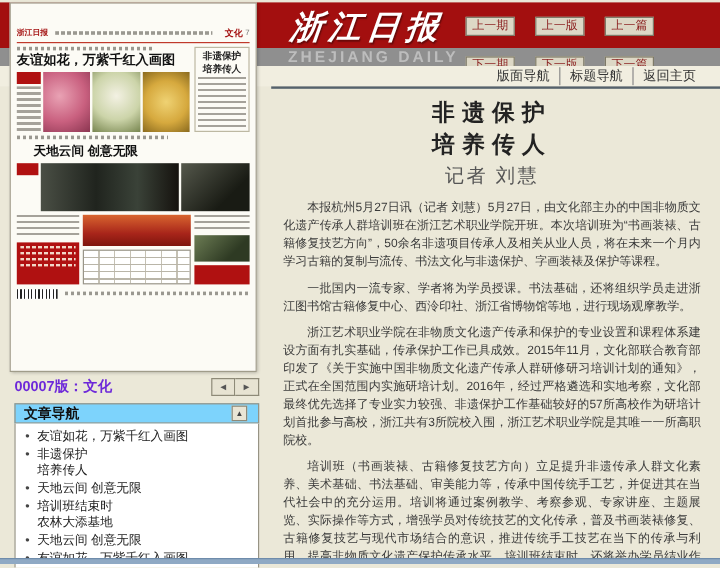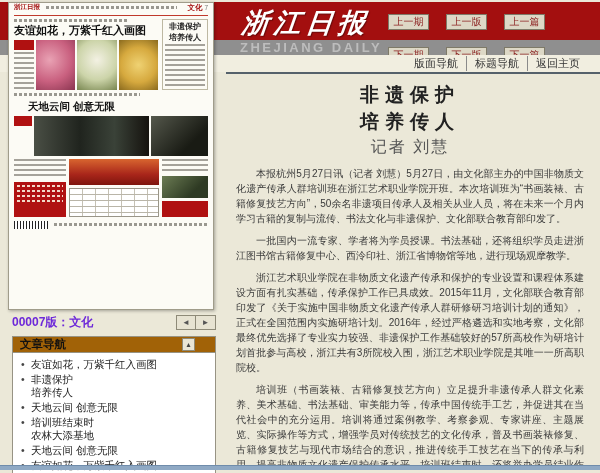--- a/index.html
+++ b/index.html
@@ -37,21 +37,21 @@
   .toolbar .zicons{margin-left:16px;display:flex;gap:5px;font-size:12px;color:#444;}
   .toolbar .zicons span{cursor:pointer;line-height:12px;}
   .toolbar .links{margin-left:auto;margin-right:12px;display:flex;align-items:center;}
   .toolbar .links span.lnk{cursor:pointer;padding:0 8px;}
   .toolbar .links span.lnk + span.lnk{border-left:1px solid #8a8a8a;}
   .divider{position:absolute;left:226px;top:72px;width:374px;height:2px;background:#55616b;}
   
   .thumb{
     position:absolute;left:8px;top:2px;width:206px;height:308px;background:#fcfbf5;
     border:1px solid #a09c8a;box-shadow:1px 1px 3px rgba(0,0,0,.3);
-    box-sizing:border-box;padding:0 5px;display:flex;flex-direction:column;gap:3px;cursor:pointer;
+    box-sizing:border-box;padding:20px 5px;display:flex;flex-direction:column;gap:3px;cursor:pointer;
   }
   .t-mast{display:flex;align-items:center;height:9px;}
   .t-paper{color:#a30f0f;font-size:6.5px;font-weight:bold;white-space:nowrap;}
   .t-sec{color:#a30f0f;font-size:7.5px;font-weight:bold;margin-left:4px;white-space:nowrap;}
   .t-pageno{color:#777;font-size:6.5px;margin-left:2px;}
   .t-redrule{height:1px;background:#c0392b;}
   .ftl{height:3px;background:repeating-linear-gradient(90deg,#9a9890 0 3px,transparent 3px 5px);}
   .ftl.flex{flex:1;margin:0 6px;}
   .ftb{background:repeating-linear-gradient(180deg,#a5a29a 0 2px,transparent 2px 5px);}
   .t-cols{display:flex;gap:4px;}
@@ -96,22 +96,22 @@
   .page-label-row{position:absolute;left:12px;top:313px;width:204px;height:18px;display:flex;align-items:center;}
   .page-label{font-size:12px;font-weight:bold;color:#6d28d9;}
   .pg-arrows{margin-left:auto;display:flex;}
   .pg-arrow{
     width:20px;height:15px;background:#e7e3d2;border:1px solid #8e8a78;color:#555;
     font-size:8px;text-align:center;line-height:14px;cursor:pointer;box-sizing:border-box;
   }
   .pg-arrow + .pg-arrow{border-left:none;}
   .art-nav{position:absolute;left:12px;top:336px;width:204px;}
   .art-nav-header{
-    height:17px;background:#a16207;border:1px solid #979384;display:flex;align-items:center;
-    padding:0 20px 0 7px;box-sizing:border-box;
+    height:17px;background:#7dd3fc;border:1px solid #979384;display:flex;align-items:center;
+    padding:0 9px 0 7px;box-sizing:border-box;
   }
   .art-nav-title{font-size:11.5px;font-weight:bold;color:#111;}
   .collapse-btn{
     margin-left:auto;width:13px;height:13px;background:#e9e5d5;border:1px solid #8e8a78;
     font-size:8px;color:#444;text-align:center;line-height:11px;cursor:pointer;box-sizing:border-box;
   }
   .art-list{
     background:#fff;border:1px solid #979384;border-top:none;margin:0;
     padding:5px 4px 4px 7px;list-style:none;height:114px;overflow:hidden;
   }
@@ -248,20 +248,20 @@
     <li><span>天地云间 创意无限</span><span class="l2"></span></li>
     <li><span>友谊如花，万紫千红入画图</span><span class="l2"></span></li>
 
   </ul>
 </div>
 
 <div class="article">
   <div class="a-title">非遗保护</div>
   <div class="a-title">培养传人</div>
   <div class="a-byline">记者 刘慧</div>
-  <p class="a-p">本报杭州5月27日讯（记者 刘慧）5月27日，由文化部主办的中国非物质文化遗产传承人群培训班在浙江艺术职业学院开班。本次培训班为“书画装裱、古籍修复技艺方向”，50余名非遗项目传承人及相关从业人员，将在未来一个月内学习古籍的复制与流传、书法文化与非遗保护、文化部联合教育部印发了。</p>
+  <p class="a-p">本报杭州5月27日讯（记者 刘慧）5月27日，由文化部主办的中国非物质文化遗产传承人群培训班在浙江艺术职业学院开班。本次培训班为“书画装裱、古籍修复技艺方向”，50余名非遗项目传承人及相关从业人员，将在未来一个月内学习古籍的复制与流传、书法文化与非遗保护、字画装裱及保护等课程。</p>
   <p class="a-p">一批国内一流专家、学者将为学员授课。书法基础，还将组织学员走进浙江图书馆古籍修复中心、西泠印社、浙江省博物馆等地，进行现场观摩教学。</p>
   <p class="a-p">浙江艺术职业学院在非物质文化遗产传承和保护的专业设置和课程体系建设方面有扎实基础，传承保护工作已具成效。2015年11月，文化部联合教育部印发了《关于实施中国非物质文化遗产传承人群研修研习培训计划的通知》，正式在全国范围内实施研培计划。2016年，经过严格遴选和实地考察，文化部最终优先选择了专业实力较强、非遗保护工作基础较好的57所高校作为研培计划首批参与高校，浙江共有3所院校入围，浙江艺术职业学院是其唯一一所高职院校。</p>
   <p class="a-p">培训班（书画装裱、古籍修复技艺方向）立足提升非遗传承人群文化素养、美术基础、书法基础、审美能力等，传承中国传统手工艺，并促进其在当代社会中的充分运用。培训将通过案例教学、考察参观、专家讲座、主题展览、实际操作等方式，增强学员对传统技艺的文化传承，普及书画装裱修复、古籍修复技艺与现代市场结合的意识，推进传统手工技艺在当下的传承与利用，提高非物质文化遗产保护传承水平。培训班结束时，还将举办学员结业作品展，邀请专家和非遗代表性传承人，对学员的修复作品、装裱作品、书画作品进行现场点评交流。</p>
 
 </div>
 
 <div class="bottom-edge"></div>
 
 </body></html>

